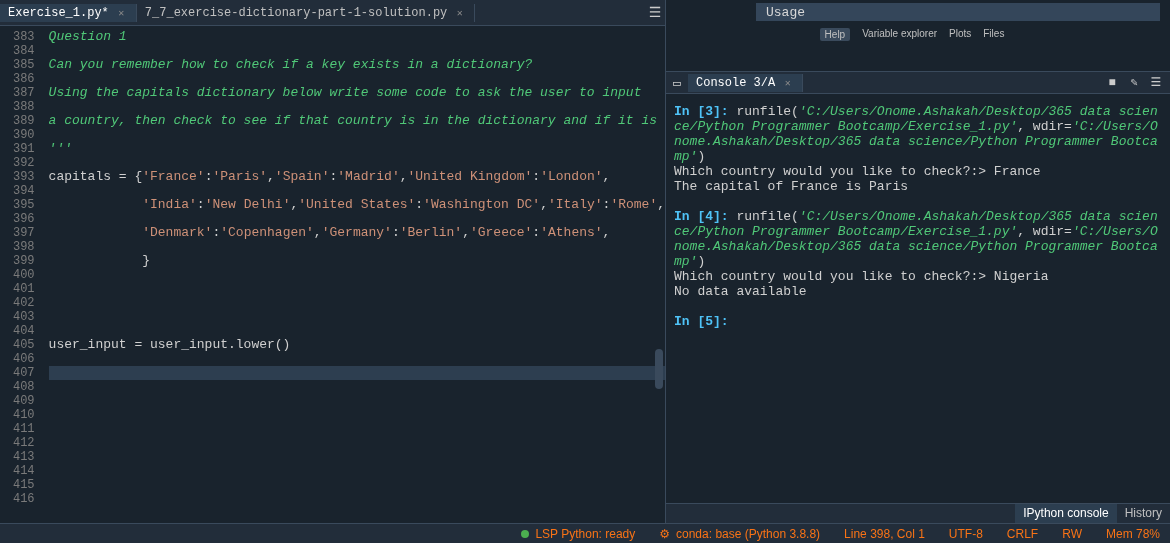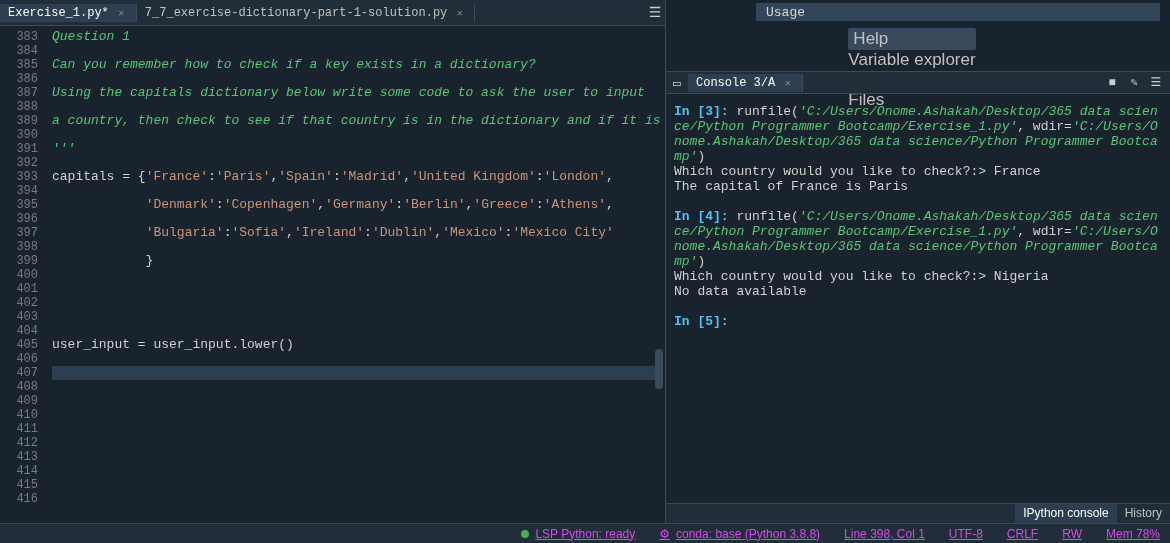--- a/index.html
+++ b/index.html
@@ -98,21 +98,21 @@
     display:flex; align-items:center; padding: 3px 10px;
   }
   .usage-bar {
     flex:1; margin-left: 80px; height: 18px;
     background: #34465a;
     display:flex; align-items:center; padding-left:10px;
   }
   .usage-label { color:#d8d8d8; font-size:13px; }
   .tool-links {
     display:flex; justify-content:flex-start; padding: 4px 10px;
-    font-family: sans-serif; font-size: 17px; flex-direction: column;
+    font-family: sans-serif; font-size: 10px;
   }
   .tool-links span {
     margin-right: 12px; color:#c0c0c0; cursor:pointer;
   }
   .tool-links .help {
     background: #3a4a5c; padding: 1px 5px; border-radius: 2px;
   }
   .tool-links-wrap { display:flex; justify-content:center; }
 
   .console-tab-bar {
@@ -144,21 +144,21 @@
   .bottom-tab-bar span {
     padding: 2px 8px; font-size:12px; font-family: sans-serif;
     color:#c0c0c0; cursor:pointer;
   }
   .bottom-tab-bar .active { background:#2c3e50; color:#fff; }
 
   
   .status-bar {
     height: 20px; background:#222d3a; border-top:1px solid #3a4a5c;
     display:flex; align-items:center; font-size:12px; font-family: sans-serif;
-    color:#d946ef; padding: 0 10px; text-decoration: underline;
+    color:#f97316; padding: 0 10px;
   }
   .status-bar .seg { margin-left: 24px; display:flex; align-items:center; gap:6px; }
   .status-bar .spacer { flex:1; }
   .status-dot { width:8px; height:8px; border-radius:50%; background:#4caf50; display:inline-block; }
   .gear { display:inline-block; }
 </style>
 </head>
 <body>
 
 <div class="main">
@@ -214,22 +214,22 @@
             <div>414</div>
             <div>415</div>
             <div>416</div>
           </div>
         <div class="code" id="code"><span class="line"><span class="c-strdq">Question 1</span></span>
 <span class="line"><span class="c-strdq">Can you remember how to check if a key exists in a dictionary?</span></span>
 <span class="line"><span class="c-strdq">Using the capitals dictionary below write some code to ask the user to input</span></span>
 <span class="line"><span class="c-strdq">a country, then check to see if that country is in the dictionary and if it is</span></span>
 <span class="line"><span class="c-strdq">'''</span></span>
 <span class="line">capitals = {<span class="c-str">'France'</span>:<span class="c-str">'Paris'</span>,<span class="c-str">'Spain'</span>:<span class="c-str">'Madrid'</span>,<span class="c-str">'United Kingdom'</span>:<span class="c-str">'London'</span>,</span>
+<span class="line">            <span class="c-str">'India'</span>:<span class="c-str">'New Delhi'</span>,<span class="c-str">'United States'</span>:<span class="c-str">'Washington DC'</span>,<span class="c-str">'Italy'</span>:<span class="c-str">'Rome'</span>,</span>
 <span class="line">            <span class="c-str">'Denmark'</span>:<span class="c-str">'Copenhagen'</span>,<span class="c-str">'Germany'</span>:<span class="c-str">'Berlin'</span>,<span class="c-str">'Greece'</span>:<span class="c-str">'Athens'</span>,</span>
-<span class="line">            <span class="c-str">'Bulgaria'</span>:<span class="c-str">'Sofia'</span>,<span class="c-str">'Ireland'</span>:<span class="c-str">'Dublin'</span>,<span class="c-str">'Mexico'</span>:<span class="c-str">'Mexico City'</span></span>
 <span class="line">            }</span>
 <span class="line"> </span>
 <span class="line"> </span>
 <span class="line">user_input = user_input.lower()</span>
 <span class="line current"> </span>
 <span class="line"> </span>
 <span class="line"> </span>
 
 
 

